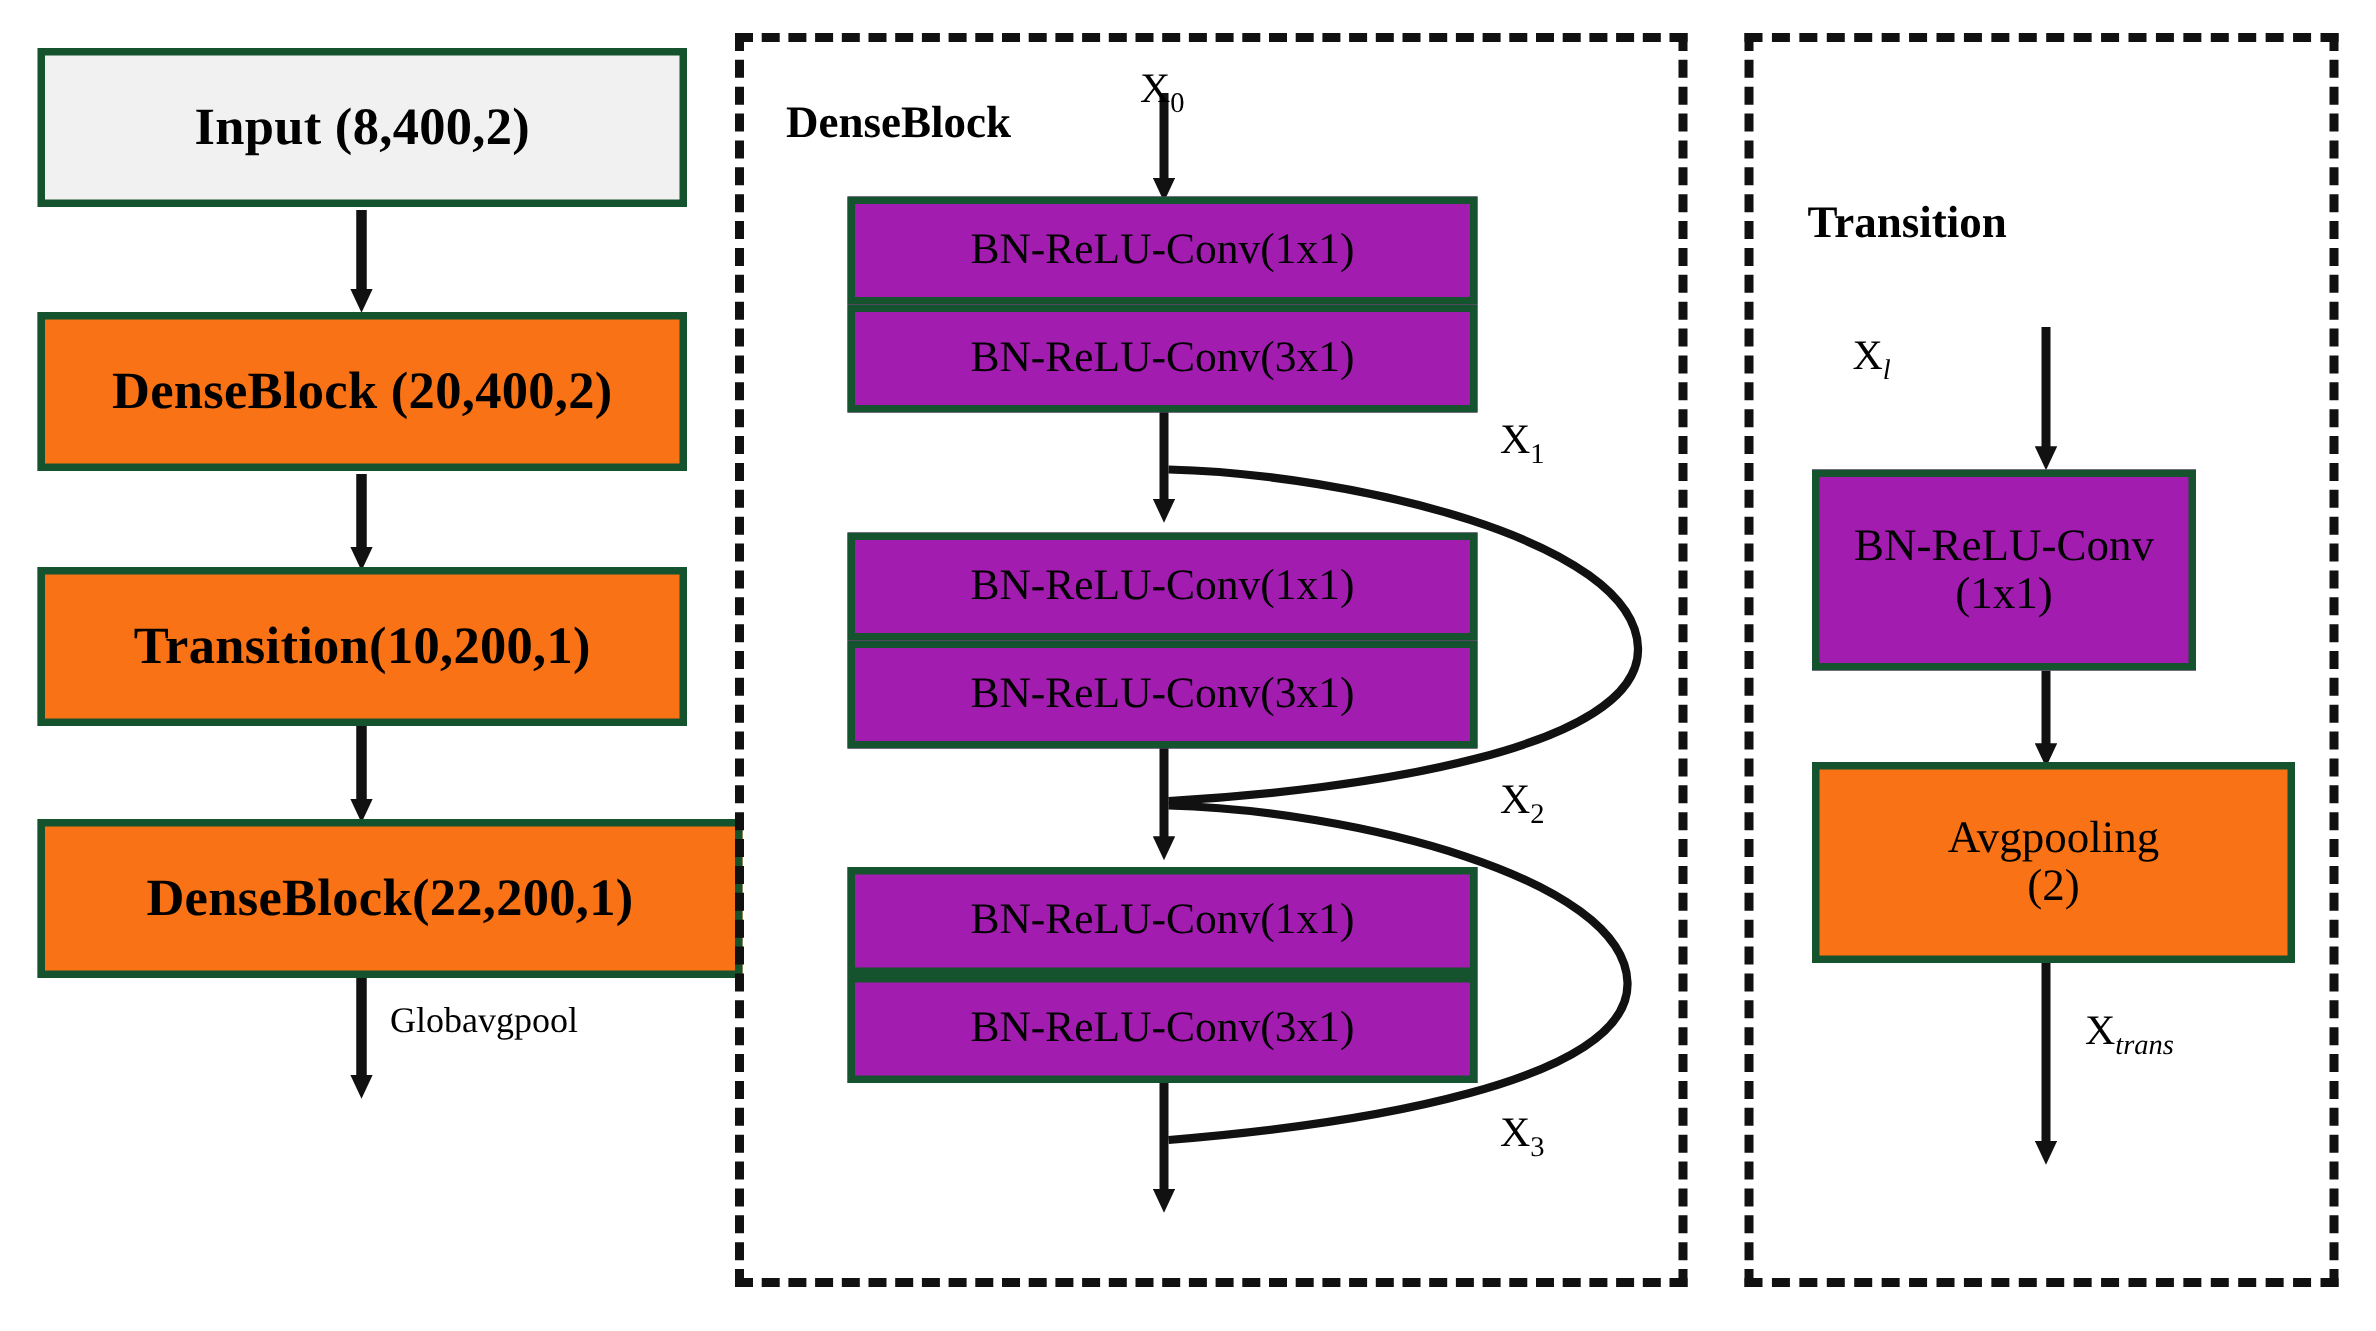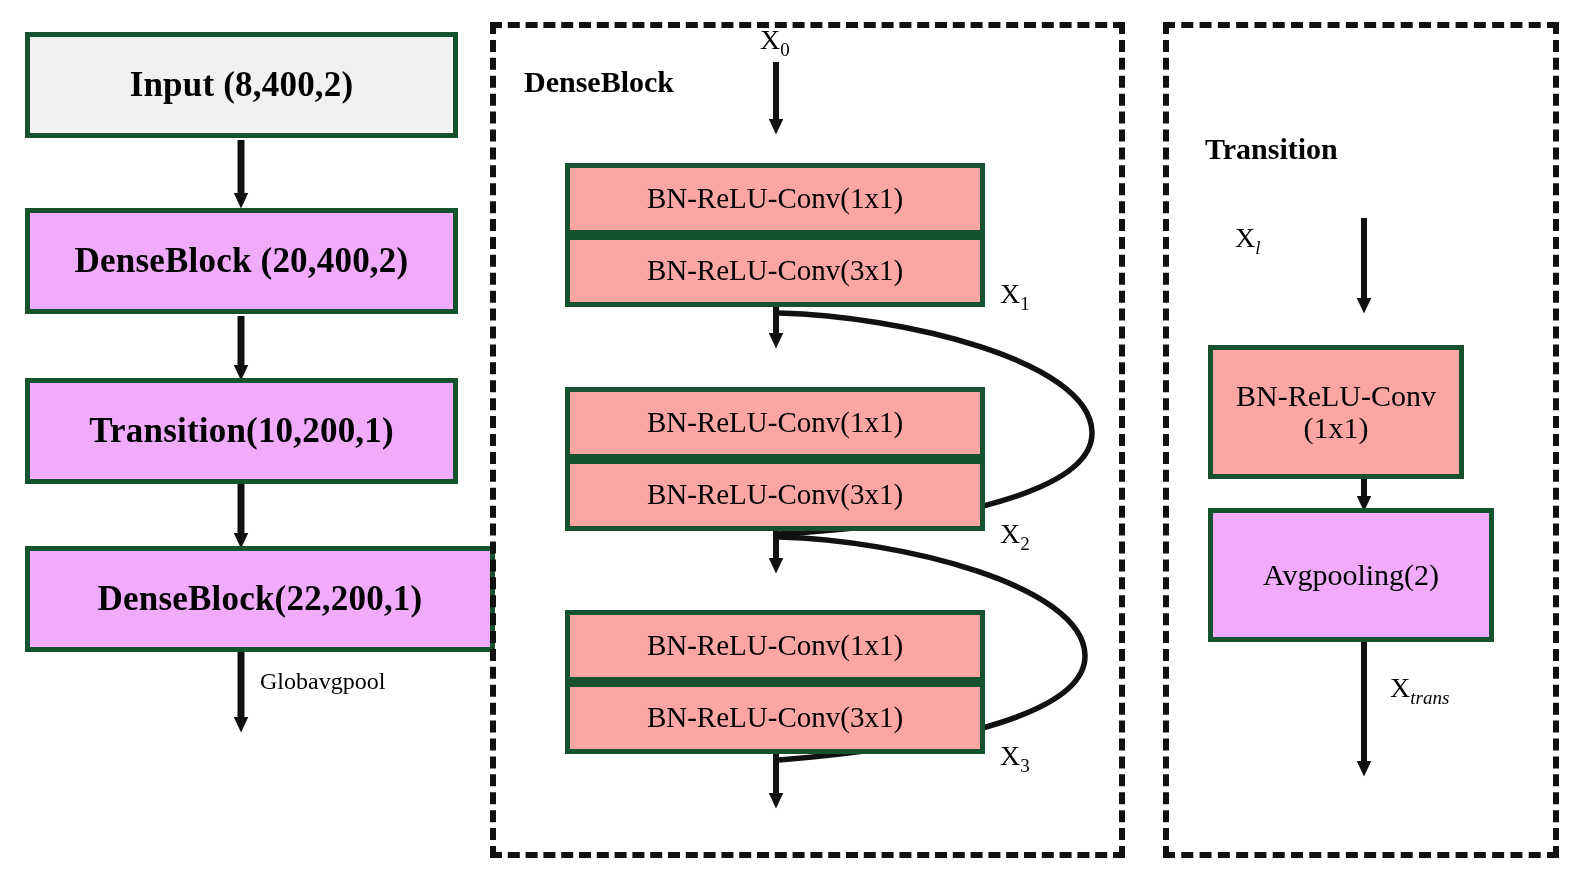--- a/index.html
+++ b/index.html
@@ -6,22 +6,22 @@
   body{width:1584px;height:887px;position:relative;overflow:hidden;
        font-family:"Liberation Serif","DejaVu Serif",serif;color:#000;}
   .stage{position:absolute;left:0;top:0;width:1584px;height:887px;}
 
   
   .node{position:absolute;box-sizing:border-box;border:5px solid #14532d;
         display:flex;align-items:center;justify-content:center;
         text-align:center;line-height:1.08;}
   .node span{display:block;}
   .grey{background:#f1f1f1;}
-  .blue{background:#f0abfc;}
-  .green{background:#fca5a5;margin-top:32px;}
+  .blue{background:#f97316;}
+  .green{background:#a21caf;}
 
   
   .lbl-big{font-size:35px;font-weight:bold;letter-spacing:.2px;}
   .lbl-fc{font-size:31px;font-weight:bold;letter-spacing:2px;}
 
   
   .conv{font-size:29px;font-weight:normal;}
   .conv2{font-size:30px;font-weight:normal;}
 
   
@@ -95,21 +95,21 @@
     <span class="lbl-big">DenseBlock(22,200,1)</span>
   </div>
 
 
   <div class="side-note" style="left:260px;top:668px;">Globavgpool</div>
 
   <div class="panel" style="left:490px;top:22px;width:635px;height:836px;"></div>
 
   <div class="panel-title" style="left:524px;top:65px;">DenseBlock</div>
 
-  <div class="annot" style="left:760px;top:24px;">
+  <div class="annot" style="left:760px;top:44px;">
     <span>X</span><span class="sub">0</span>
   </div>
 
   <div class="node green" style="left:565px;top:131px;width:420px;height:72px;">
     <span class="conv">BN-ReLU-Conv(1x1)</span>
   </div>
   <div class="node green" style="left:565px;top:203px;width:420px;height:72px;">
     <span class="conv">BN-ReLU-Conv(3x1)</span>
   </div>
 
@@ -143,21 +143,21 @@
 
   <div class="annot" style="left:1235px;top:222px;">
     <span>X</span><span class="sub-it">l</span>
   </div>
 
   <div class="node green" style="left:1208px;top:313px;width:256px;height:134px;flex-direction:column;">
     <span class="conv2">BN-ReLU-Conv</span>
     <span class="conv2">(1x1)</span>
   </div>
 
-  <div class="node blue" style="left:1208px;top:508px;width:286px;height:134px;flex-direction:row;">
+  <div class="node blue" style="left:1208px;top:508px;width:322px;height:134px;flex-direction:column;">
     <span class="conv2">Avgpooling</span>
     <span class="conv2">(2)</span>
   </div>
 
   <div class="annot" style="left:1390px;top:672px;">
     <span>X</span><span class="sub-it">trans</span>
   </div>
 
 </div>
 

